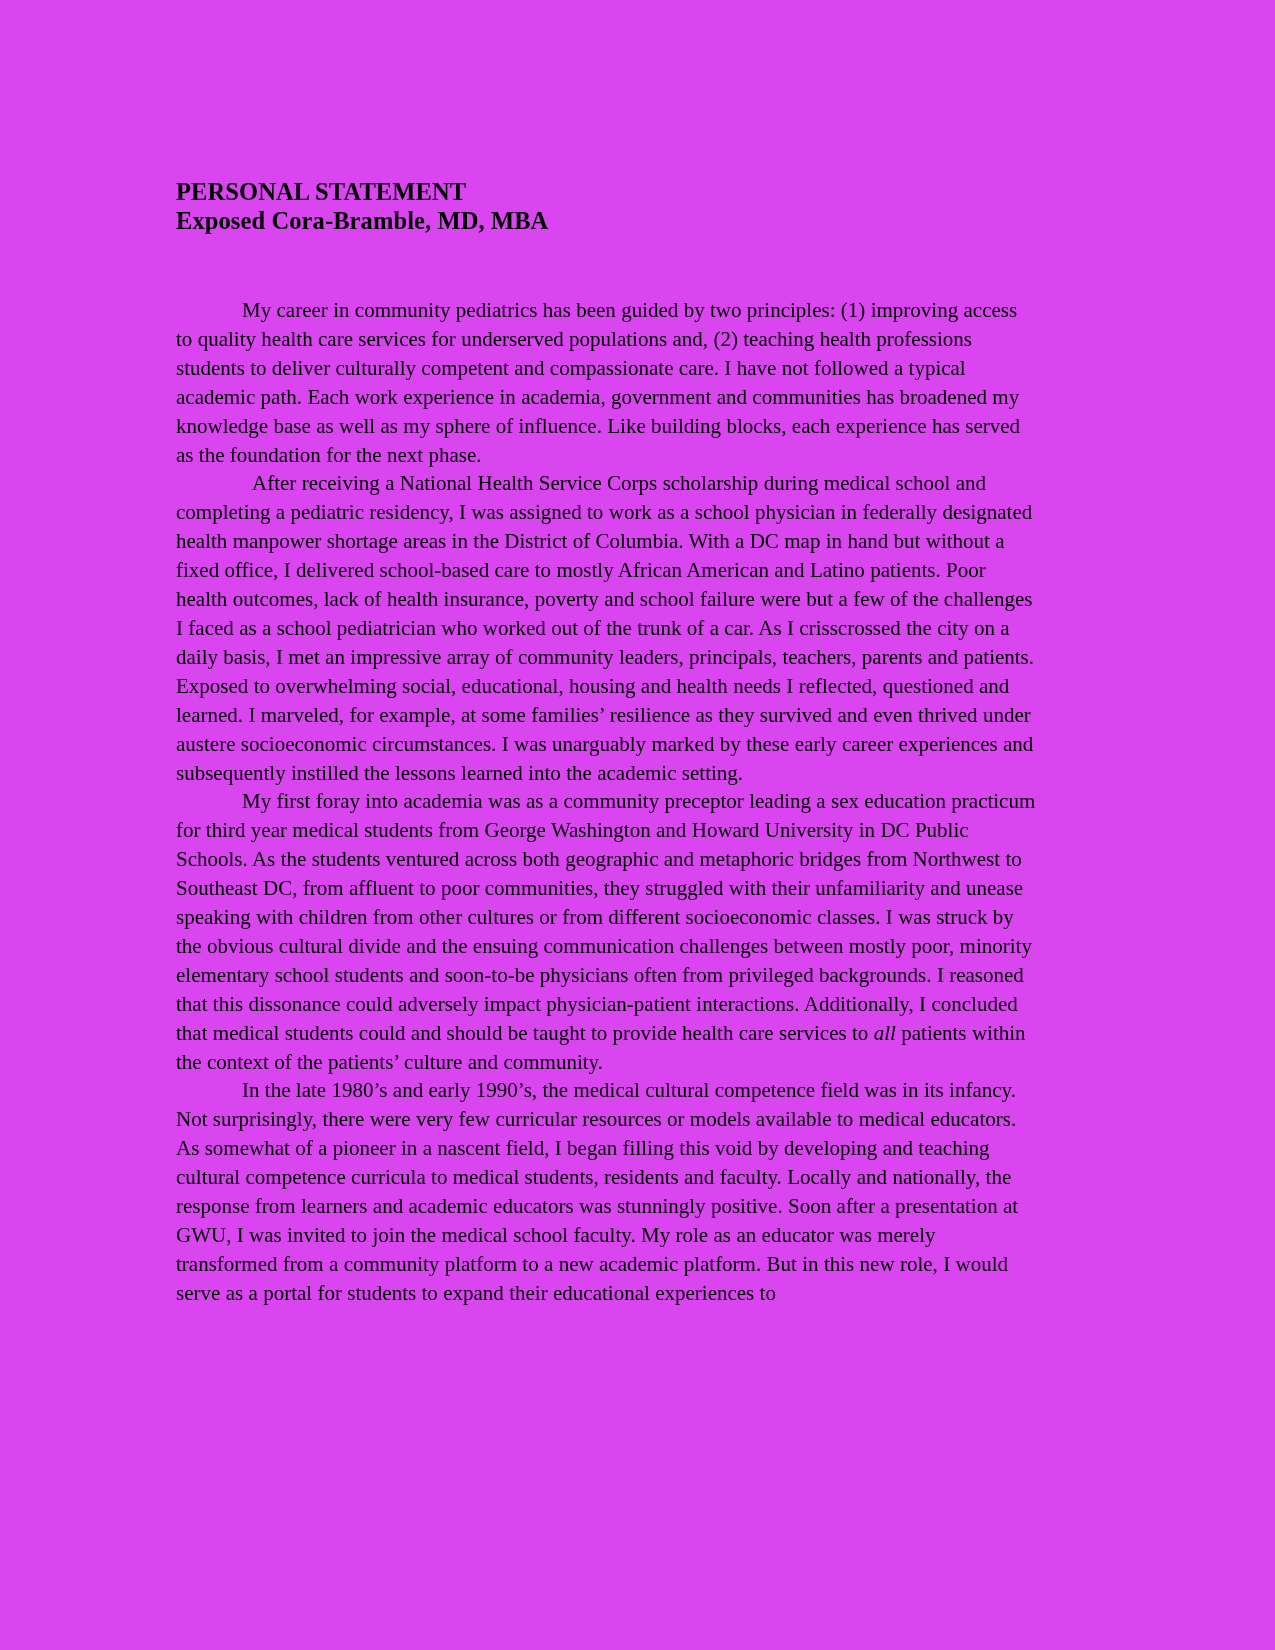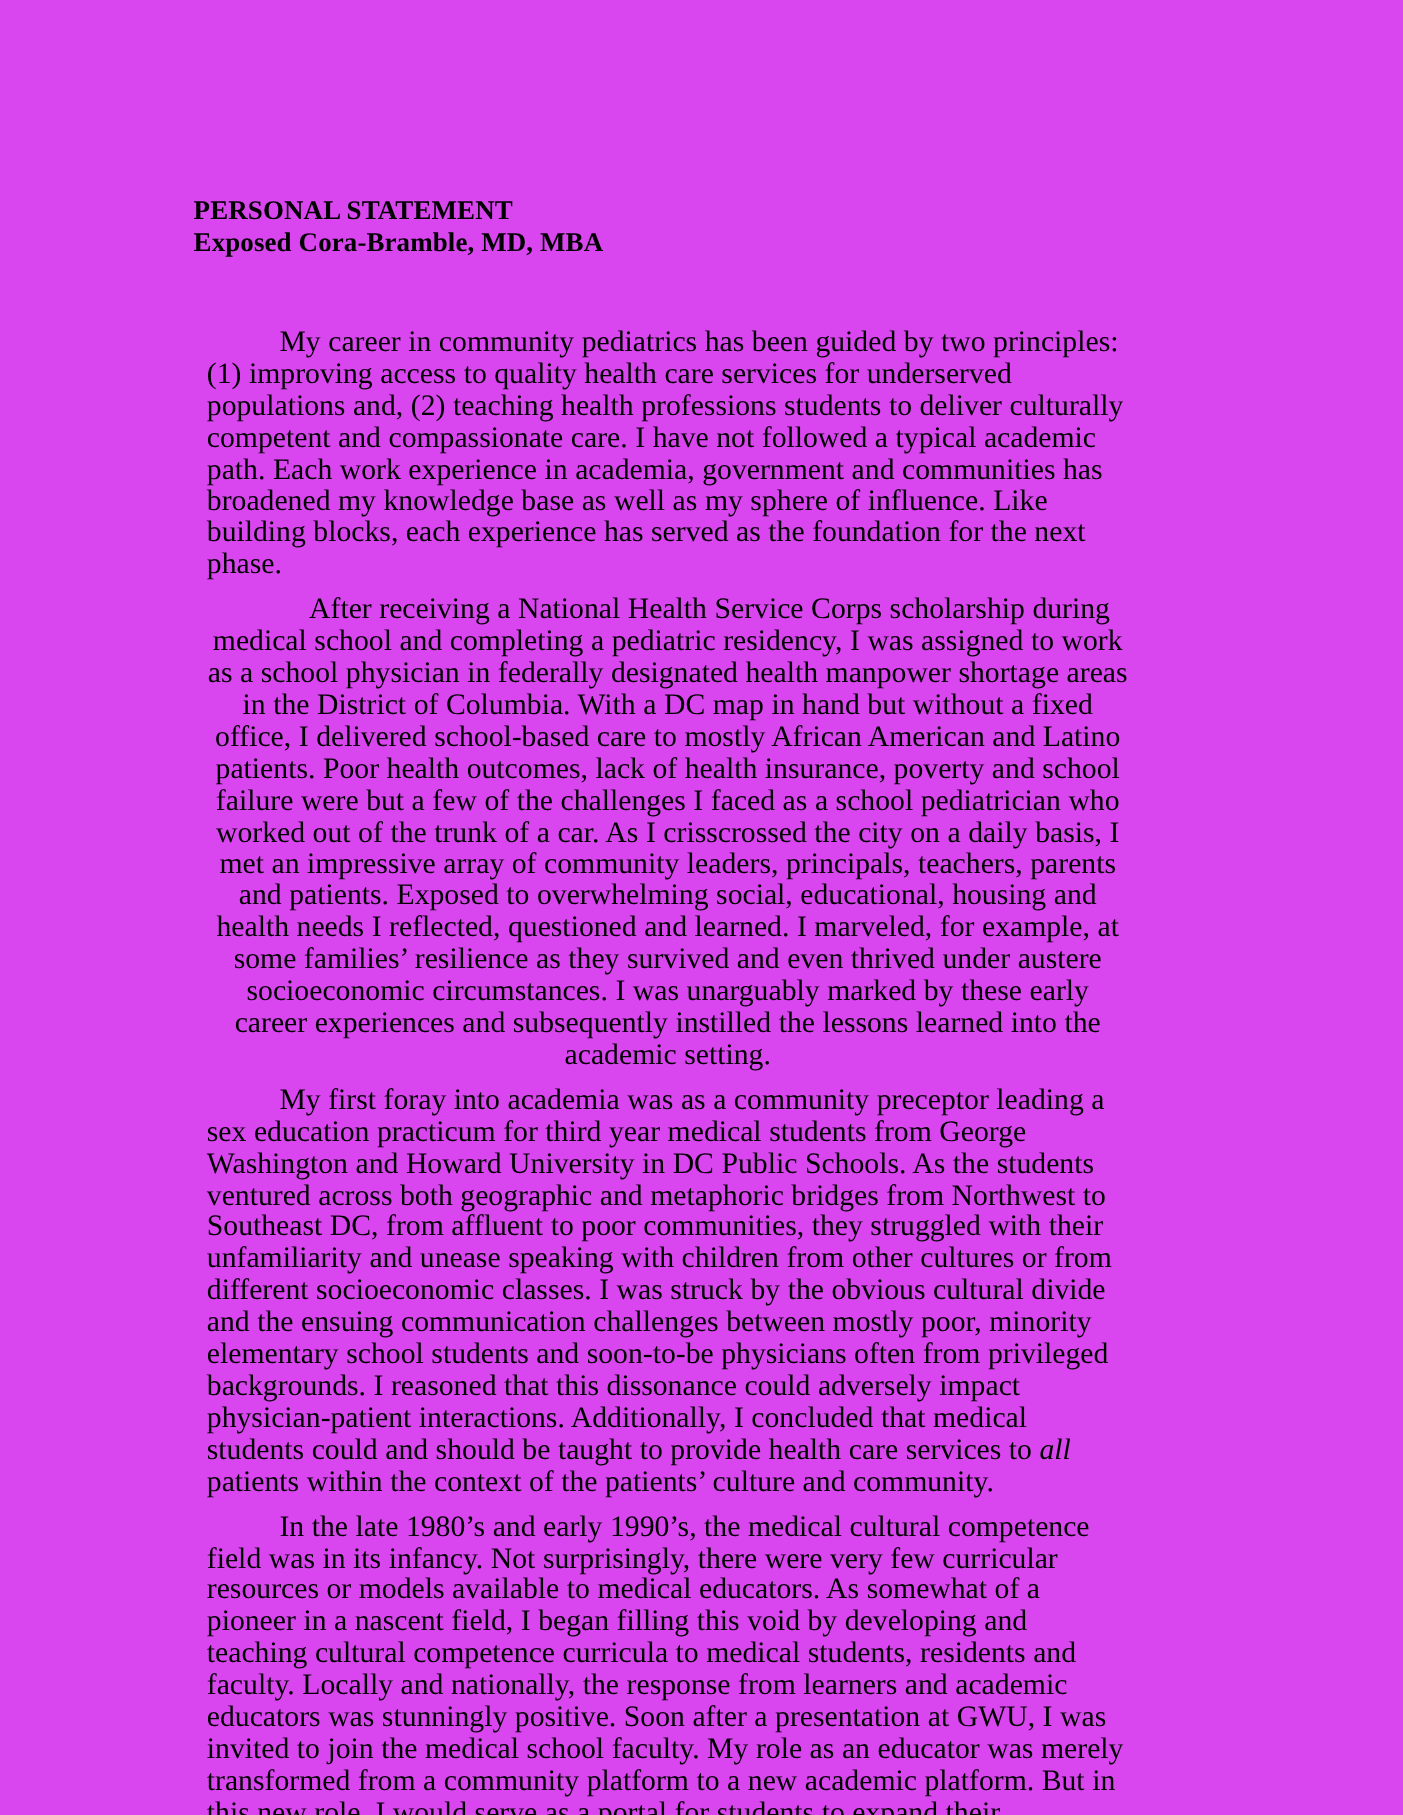--- a/index.html
+++ b/index.html
@@ -39,30 +39,29 @@
     font-size: 24.5px;
     line-height: 28.5px;
     letter-spacing: 0.1px;
     margin: 0;
     white-space: nowrap;
   }
   .body-block {
     margin-top: 61px;
   }
   p.para {
-    margin: 12px;
-    font-size: 27px;
+    margin: 0;
+    font-size: 21px;
     line-height: 28.9px;
     text-align: left;
     text-indent: 66px;
     word-spacing: 0.1px;
   }
   p.para.indent-wide {
     text-indent: 76px;
-    text-align: center;
   }
   .ital {
     font-style: italic;
   }
 </style>
 </head>
 <body>
 
 <div class="page">
   <div class="content">

